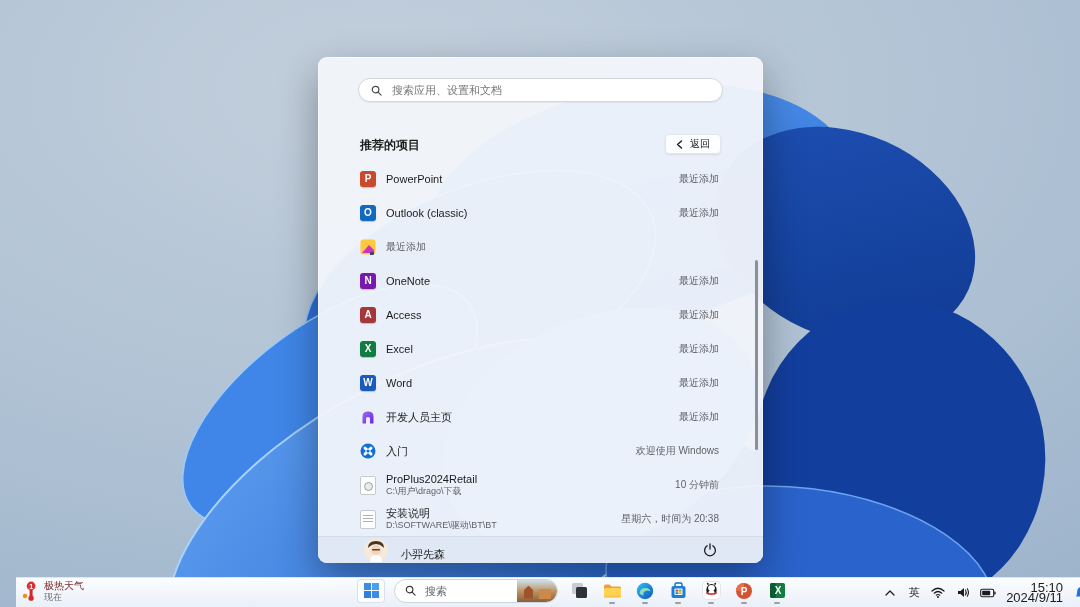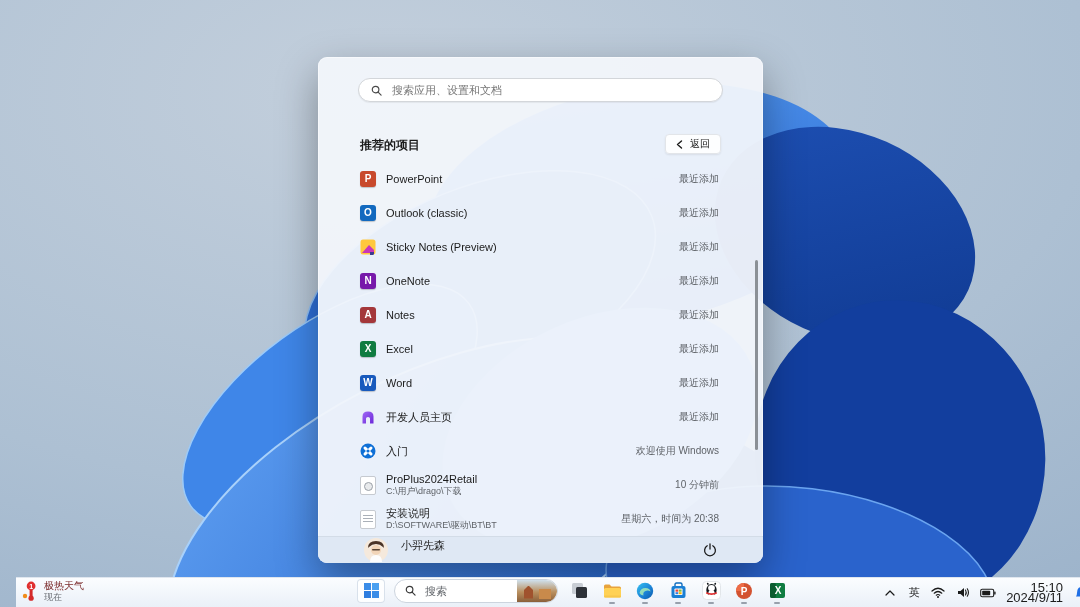--- a/index.html
+++ b/index.html
@@ -31,21 +31,21 @@
   .sm-lbl{flex:1;min-width:0;}
   .sm-lbl .t{font-size:11px;color:#1b1b1b;line-height:13px;}
   .sm-lbl .s{font-size:9px;color:#5f6368;line-height:11px;}
   .sm-status{font-size:10px;color:#5f6368;white-space:nowrap;}
   .sq{width:16px;height:16px;border-radius:3px;color:#fff;font-weight:bold;font-size:10px;line-height:16px;text-align:center;display:block;box-shadow:0 1px 1px rgba(0,0,0,.2);}
   .doc{width:14px;height:17px;background:#fff;border:1px solid #c6cad0;border-radius:2px;position:relative;}
   .doc.lines:before{content:"";position:absolute;left:2px;right:2px;top:4px;height:1.5px;background:#aab0b8;box-shadow:0 3px 0 #aab0b8,0 6px 0 #aab0b8;}
   .doc.disc:before{content:"";position:absolute;left:3px;top:5px;width:7px;height:7px;border-radius:50%;background:#e8eaec;border:1px solid #9aa0a8;}
   .scrollbar{position:absolute;right:5px;top:100px;width:3px;height:190px;border-radius:2px;background:#8b9096;}
   .sm-footer{height:39px;background:rgba(221,231,243,.92);border-top:1px solid rgba(0,0,0,.05);display:flex;align-items:center;padding:0 40px 0 46px;}
-  .sm-user{display:flex;align-items:flex-start;gap:13px;flex:1;cursor:pointer;}
+  .sm-user{display:flex;align-items:flex-end;gap:13px;flex:1;cursor:pointer;}
   .sm-user .name{font-size:11px;color:#1b1b1b;}
   .power-btn{width:26px;height:26px;border-radius:4px;display:flex;align-items:center;justify-content:center;cursor:pointer;}
 
   
   .taskbar{position:absolute;left:16px;bottom:0;width:1080px;height:29px;background:linear-gradient(180deg,#fbfdff 0%,#eaf0f8 100%);
     border-top:1px solid #dfe6ef;display:flex;align-items:center;margin-top:16px;}
   .tb-weather{position:absolute;left:6px;top:2px;display:flex;align-items:center;gap:5px;cursor:pointer;}
   .tb-weather .wtxt .l1{font-size:10px;line-height:12px;color:#7c2d2d;}
   .tb-weather .wtxt .l2{font-size:9px;line-height:10px;color:#6b6f75;}
   .tb-center{position:absolute;left:341px;top:0;height:25px;display:flex;align-items:center;gap:9px;}
@@ -149,42 +149,39 @@
       </div>
 
       <div class="sm-row">
         <span class="ic">
           <svg width="16" height="16" viewBox="0 0 16 16" aria-hidden="true">
             <rect x="0.5" y="0.5" width="15" height="15" rx="2.5" fill="#ffc83d"></rect>
             <path d="M2 14 L9 6 L14 11 L14 14 Z" fill="#c936b8"></path>
             <path d="M10 13 h4 v1.5 q0,1.5 -1.5,1.5 h-2.5 Z" fill="#3b3b8f"></path>
           </svg>
         </span>
-        <div class="sm-lbl">
-            <div class="t">Sticky Notes (Preview)</div>
-          </div>
         <div class="sm-status">最近添加</div>
       </div>
 
       <div class="sm-row">
         <span class="ic">
             <span class="sq" style="background:#7719aa;">N</span>
           </span>
         <div class="sm-lbl">
             <div class="t">OneNote</div>
           </div>
         <div class="sm-status">最近添加</div>
       </div>
 
       <div class="sm-row">
         <span class="ic">
             <span class="sq" style="background:#a4373a;">A</span>
           </span>
         <div class="sm-lbl">
-            <div class="t">Notes</div>
+            <div class="t">Access</div>
           </div>
         <div class="sm-status">最近添加</div>
       </div>
 
       <div class="sm-row">
         <span class="ic">
             <span class="sq" style="background:#107c41;">X</span>
           </span>
         <div class="sm-lbl">
             <div class="t">Excel</div>

